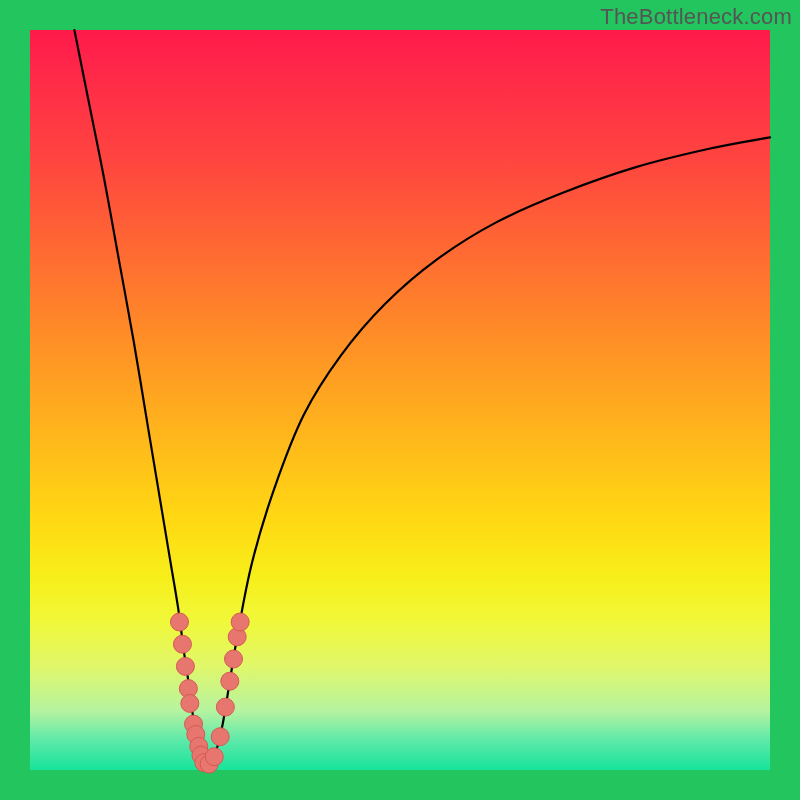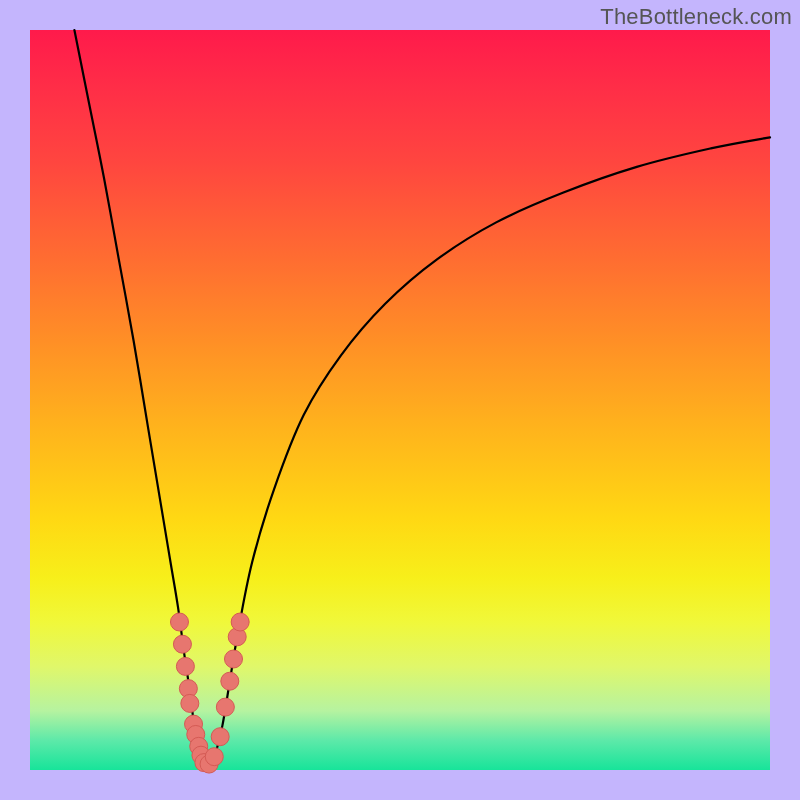--- a/index.html
+++ b/index.html
@@ -8,21 +8,21 @@
     width: 800px;
     height: 800px;
     overflow: hidden;
     background: #000;
     font-family: Arial, Helvetica, sans-serif;
   }
   .frame {
     position: relative;
     width: 800px;
     height: 800px;
-    background: #c4b5fd;
+    background: #22c55e;
   }
   .plot-area {
     position: absolute;
     left: 30px;
     top: 30px;
     width: 740px;
     height: 740px;
     background: linear-gradient(to bottom,
       #ff1a4b 0%,
       #ff2e47 8%,

